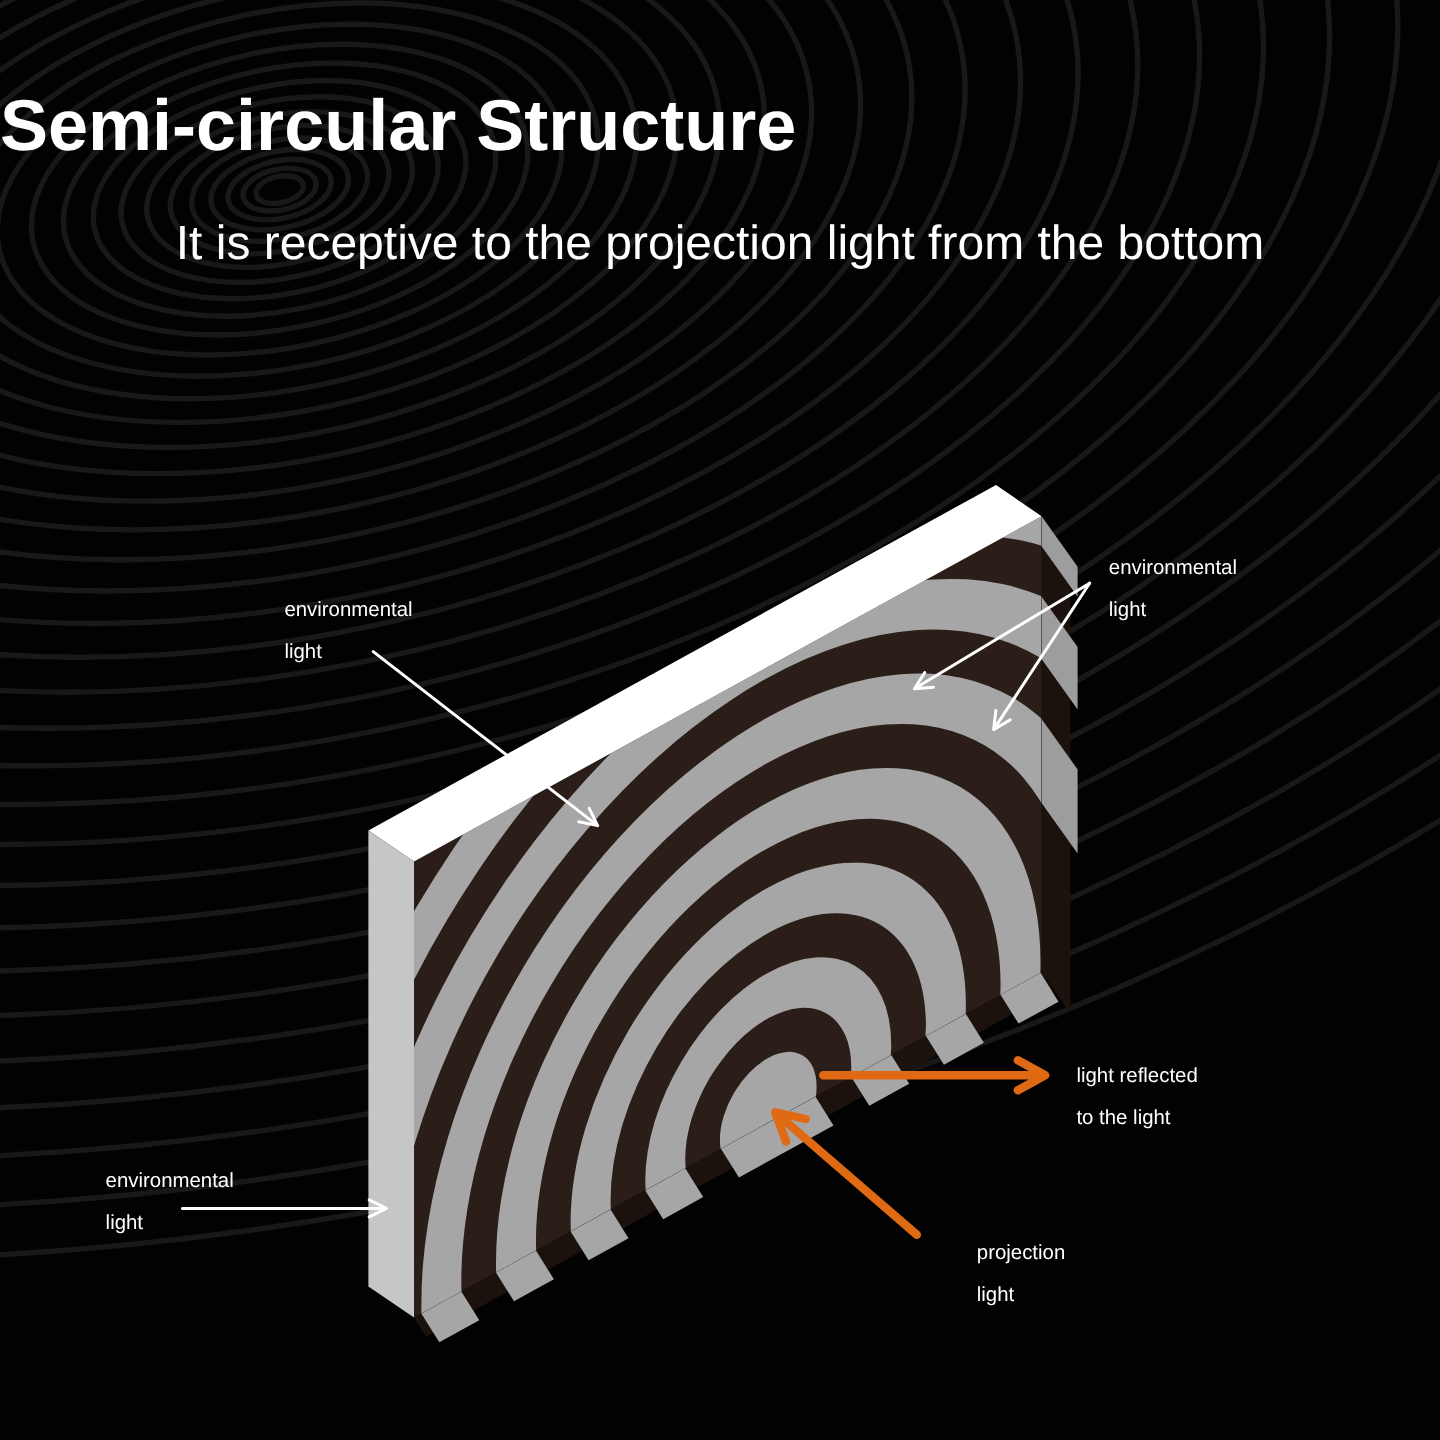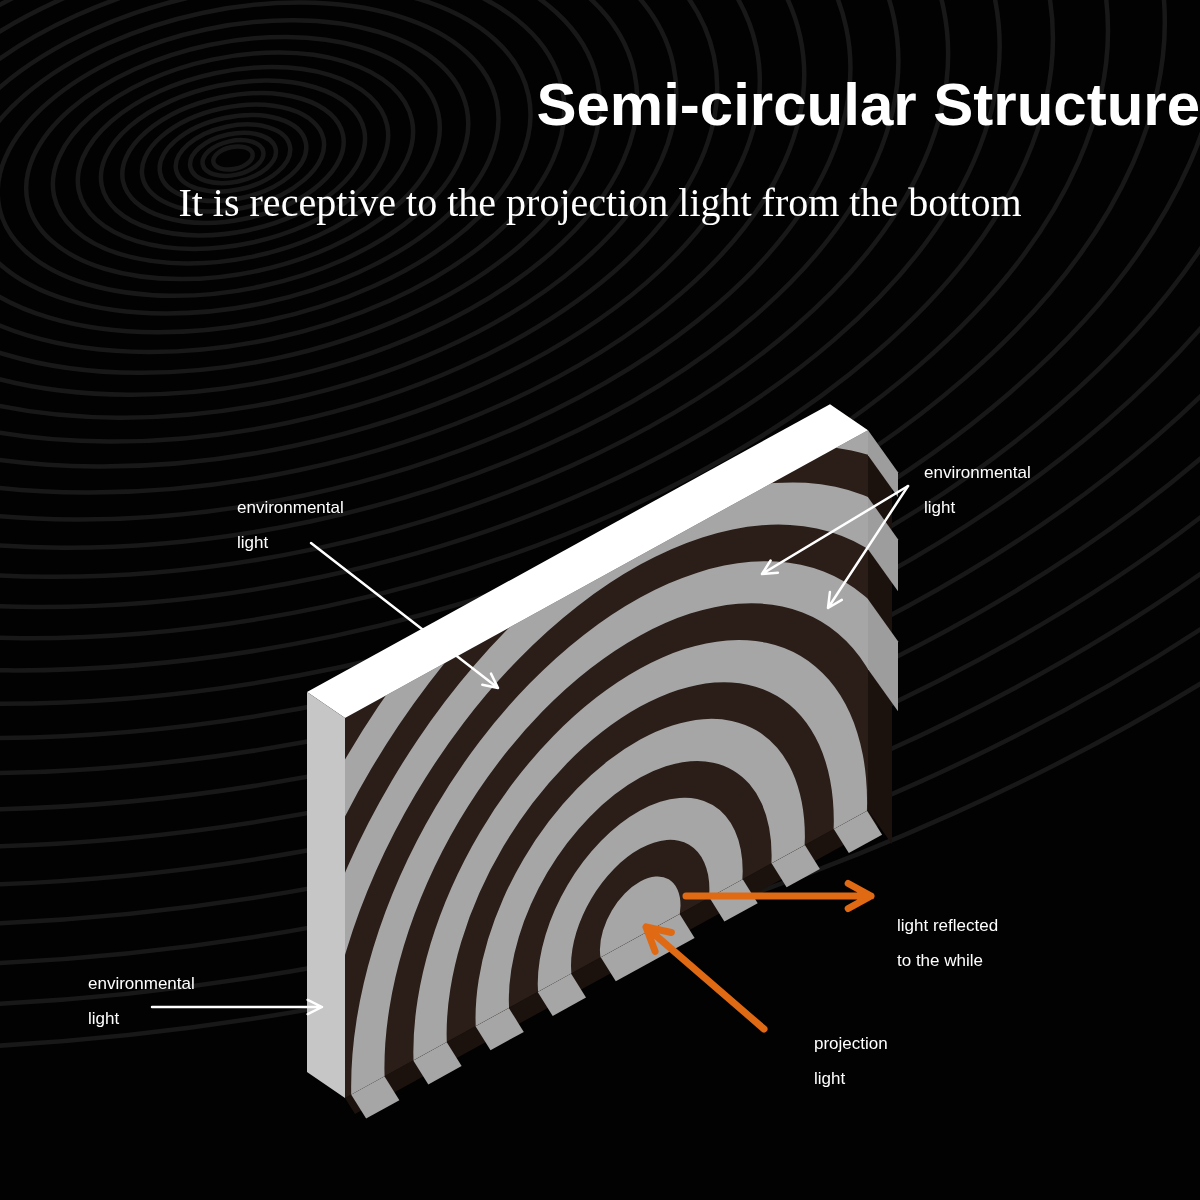--- a/index.html
+++ b/index.html
@@ -2,37 +2,37 @@
 <html><head>
 <meta charset="utf-8">
 <style>
   html,body{margin:0;padding:0;background:#000;}
   .stage{
     position:relative;width:1200px;height:1200px;overflow:hidden;
     background:#020202;font-family:"Liberation Sans",sans-serif;
   }
   #scene{position:absolute;left:0;top:0;width:1200px;height:1200px;display:block;}
   .title{
-    position:absolute;top:70px;left:0;width:1200px;text-align:right;
+    position:absolute;top:70px;left:0;width:1200px;text-align:left;
     color:#fff;font-size:60px;font-weight:bold;letter-spacing:0px;
   }
   .subtitle{
     position:absolute;top:176px;left:0;width:1200px;text-align:center;
-    color:#fff;font-size:40px;line-height:54px;font-weight:400;font-family:Liberation Serif, serif;
+    color:#fff;font-size:40px;line-height:54px;font-weight:400;
   }
   .subtitle span{display:block;}
   .dlabel{
     position:absolute;color:#fff;font-size:17px;line-height:35px;font-weight:400;
     white-space:nowrap;
   }
   .dlabel span{display:block;}
   #lbl-env-tl{left:237px;top:490px;}
   #lbl-env-r{left:924px;top:455px;}
   #lbl-env-bl{left:88px;top:966px;}
-  #lbl-reflected{left:897px;top:908px;}
+  #lbl-reflected{left:897px;top:879px;}
   #lbl-projection{left:814px;top:1026px;}
 </style>
 </head>
 <body>
 
 <div class="stage">
 
   <svg id="scene" viewBox="0 0 1200 1200" xmlns="http://www.w3.org/2000/svg">
       <rect x="0" y="0" width="1200" height="1200" fill="#020202"></rect>
       <g fill="none" stroke="#1c1c1c" stroke-width="4.5" opacity="0.85" transform="rotate(-12 233 158)">
@@ -130,21 +130,21 @@
     <span>light</span>
   </div>
 
   <div class="dlabel" id="lbl-env-bl">
     <span>environmental</span>
     <span>light</span>
   </div>
 
   <div class="dlabel" id="lbl-reflected">
     <span>light reflected</span>
-    <span>to the while</span>
+    <span>to the light</span>
   </div>
 
   <div class="dlabel" id="lbl-projection">
     <span>projection</span>
     <span>light</span>
   </div>
 
 </div>
 
 </body></html>

